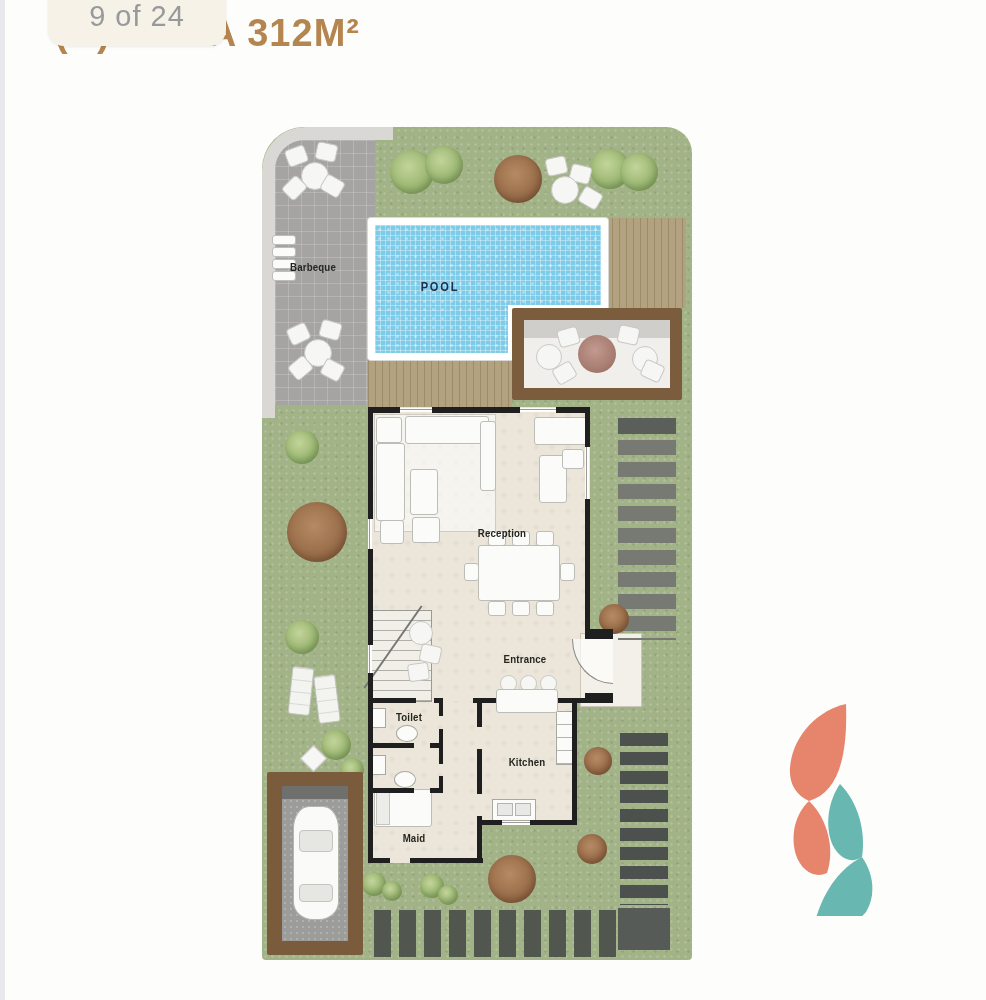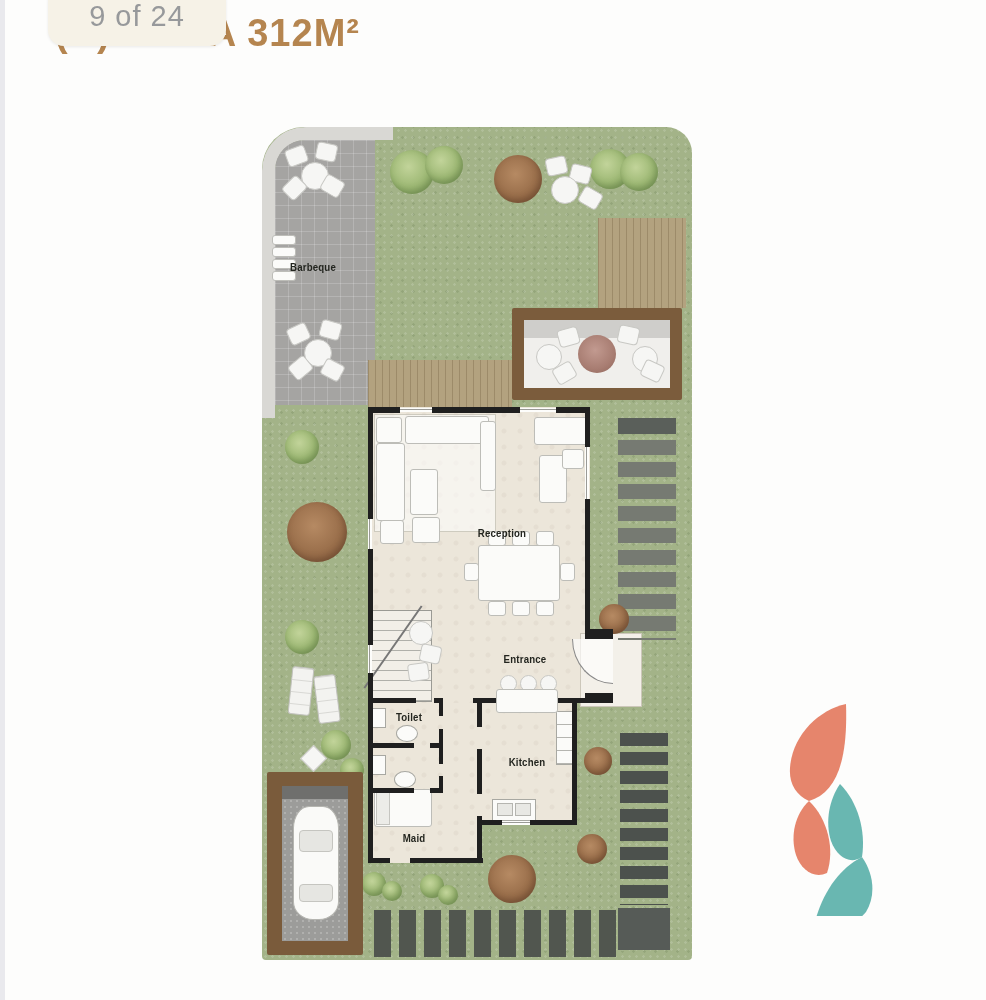--- a/index.html
+++ b/index.html
@@ -98,20 +98,25 @@
   <div class="a wseat" style="left:284px;top:30px;transform:rotate(-12deg)"></div>
   <div class="a wseat" style="left:308px;top:38px;transform:rotate(14deg)"></div>
   <div class="a wseat" style="left:318px;top:62px;transform:rotate(30deg)"></div>
   <div class="a wcirc" style="left:289px;top:49px;width:26px;height:26px"></div>
   <div class="a gtree" style="left:328px;top:22px;width:40px;height:40px"></div>
   <div class="a gtree" style="left:358px;top:26px;width:38px;height:38px"></div>
 
   <div class="a deck" style="left:336px;top:91px;width:88px;height:90px"></div>
   <div class="a deck" style="left:106px;top:233px;width:144px;height:47px"></div>
 
+  <div class="a" id="pool" style="left:106px;top:91px;width:240px;height:142px">
+    <div class="a water" style="left:7px;top:7px;width:226px;height:80px"></div>
+    <div class="a water" style="left:7px;top:87px;width:133px;height:48px"></div>
+    <div class="a lbl pool" style="left:32px;top:62px;width:80px">POOL</div>
+  </div>
 
   <div class="a" id="pergola" style="left:250px;top:181px;width:170px;height:92px"></div>
   <div class="a" id="pergola-in" style="left:262px;top:193px;width:146px;height:68px">
     <div class="a wcirc" style="left:12px;top:24px;width:24px;height:24px"></div>
     <div class="a wcirc" style="left:108px;top:26px;width:24px;height:24px"></div>
     <div class="a wseat" style="left:34px;top:8px;transform:rotate(-15deg)"></div>
     <div class="a wseat" style="left:94px;top:6px;transform:rotate(12deg)"></div>
     <div class="a wseat" style="left:118px;top:42px;transform:rotate(25deg)"></div>
     <div class="a wseat" style="left:30px;top:44px;transform:rotate(-30deg)"></div>
     <div class="a ptree" style="left:54px;top:15px;width:38px;height:38px"></div>

